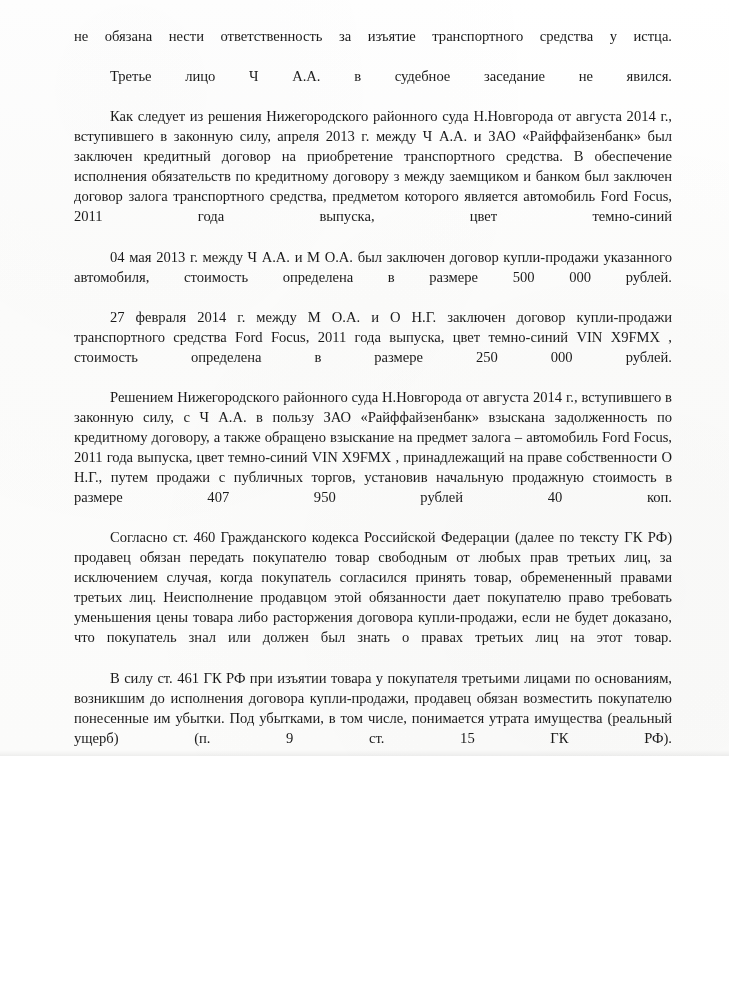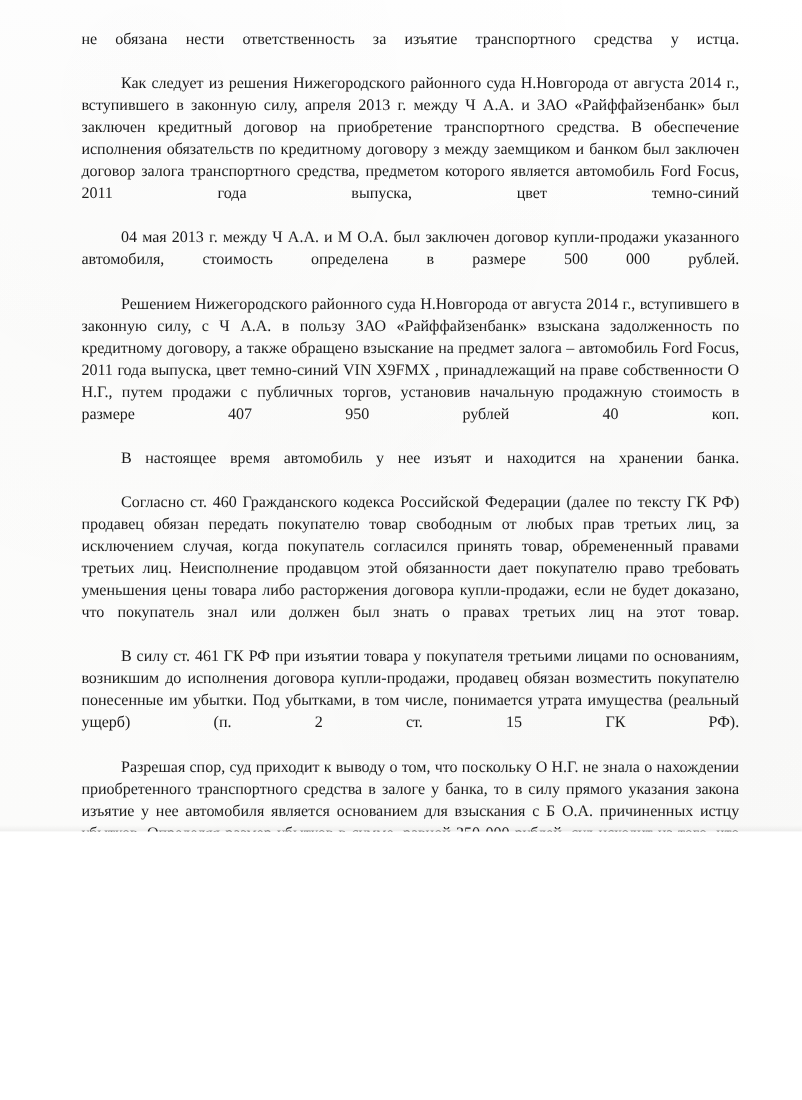--- a/index.html
+++ b/index.html
@@ -149,26 +149,27 @@
 </style>
 </head>
 <body>
 
 <div id="page">
 
   <div id="paper-texture"></div>
 
   <div id="text-body">
     <p class="para noindent">не обязана нести ответственность за изъятие транспортного средства у истца.</p>
+    <p class="para indent">Третье лицо Ч            А.А. в судебное заседание не явился.</p>
     <p class="para indent">Как следует из решения Нижегородского районного суда Н.Новгорода от        августа 2014 г., вступившего в законную силу,       апреля 2013 г. между Ч                А.А. и ЗАО «Райффайзенбанк» был заключен кредитный договор на приобретение транспортного средства. В обеспечение исполнения обязательств по кредитному договору з между заемщиком и банком был заключен договор залога транспортного средства, предметом которого является автомобиль Ford Focus, 2011 года выпуска, цвет темно-синий</p>
     <p class="para indent">04 мая 2013 г. между Ч                    А.А. и М                 О.А. был заключен договор купли-продажи указанного автомобиля, стоимость определена в размере 500 000 рублей.</p>
+    <p class="para indent">27 февраля 2014 г. между М                О.А. и О                Н.Г. заключен договор купли-продажи транспортного средства Ford Focus, 2011 года выпуска, цвет темно-синий VIN X9FMX                          , стоимость определена в размере 250 000 рублей.</p>
     <p class="para indent">Решением Нижегородского районного суда Н.Новгорода от         августа 2014 г., вступившего в законную силу, с Ч             А.А. в пользу ЗАО «Райффайзенбанк» взыскана задолженность по кредитному договору, а также обращено взыскание на предмет залога – автомобиль Ford Focus, 2011 года выпуска, цвет темно-синий VIN X9FMX                      , принадлежащий на праве собственности О                 Н.Г., путем продажи с публичных торгов, установив начальную продажную стоимость в размере 407 950 рублей 40 коп.</p>
-    <p class="para indent">В настоящее время автомобиль у нее изъят и находится на хранении банка.</p>
     <p class="para indent">Согласно ст. 460 Гражданского кодекса Российской Федерации (далее по тексту ГК РФ) продавец обязан передать покупателю товар свободным от любых прав третьих лиц, за исключением случая, когда покупатель согласился принять товар, обремененный правами третьих лиц. Неисполнение продавцом этой обязанности дает покупателю право требовать уменьшения цены товара либо расторжения договора купли-продажи, если не будет доказано, что покупатель знал или должен был знать о правах третьих лиц на этот товар.</p>
-    <p class="para indent">В силу ст. 461 ГК РФ при изъятии товара у покупателя третьими лицами по основаниям, возникшим до исполнения договора купли-продажи, продавец обязан возместить покупателю понесенные им убытки. Под убытками, в том числе, понимается утрата имущества (реальный ущерб) (п. 2 ст. 15 ГК РФ).</p>
+    <p class="para indent">В силу ст. 461 ГК РФ при изъятии товара у покупателя третьими лицами по основаниям, возникшим до исполнения договора купли-продажи, продавец обязан возместить покупателю понесенные им убытки. Под убытками, в том числе, понимается утрата имущества (реальный ущерб) (п. 9 ст. 15 ГК РФ).</p>
     <p class="para indent">Разрешая спор, суд приходит  к выводу о том, что поскольку О              Н.Г. не знала о нахождении приобретенного транспортного средства в залоге у банка, то в силу прямого указания закона изъятие у нее автомобиля является основанием для взыскания с Б          О.А.  причиненных истцу убытков. Определяя размер убытков в сумме, равной 250 000 рублей, суд исходит из того, что данная цена транспортного средства отражена сторонами в договоре купли-продажи и фактически была получена продавцом.</p>
 
   </div>
 
   <div id="watermark">
     <div class="stamp-frame"></div>
     <div class="stamp-inner"></div>
     <div class="wm-line wm-top">Юрист</div>
     <div class="wm-line wm-mid">Михаил Бабин</div>
     <div class="wm-line wm-bot">и коллеги</div>

